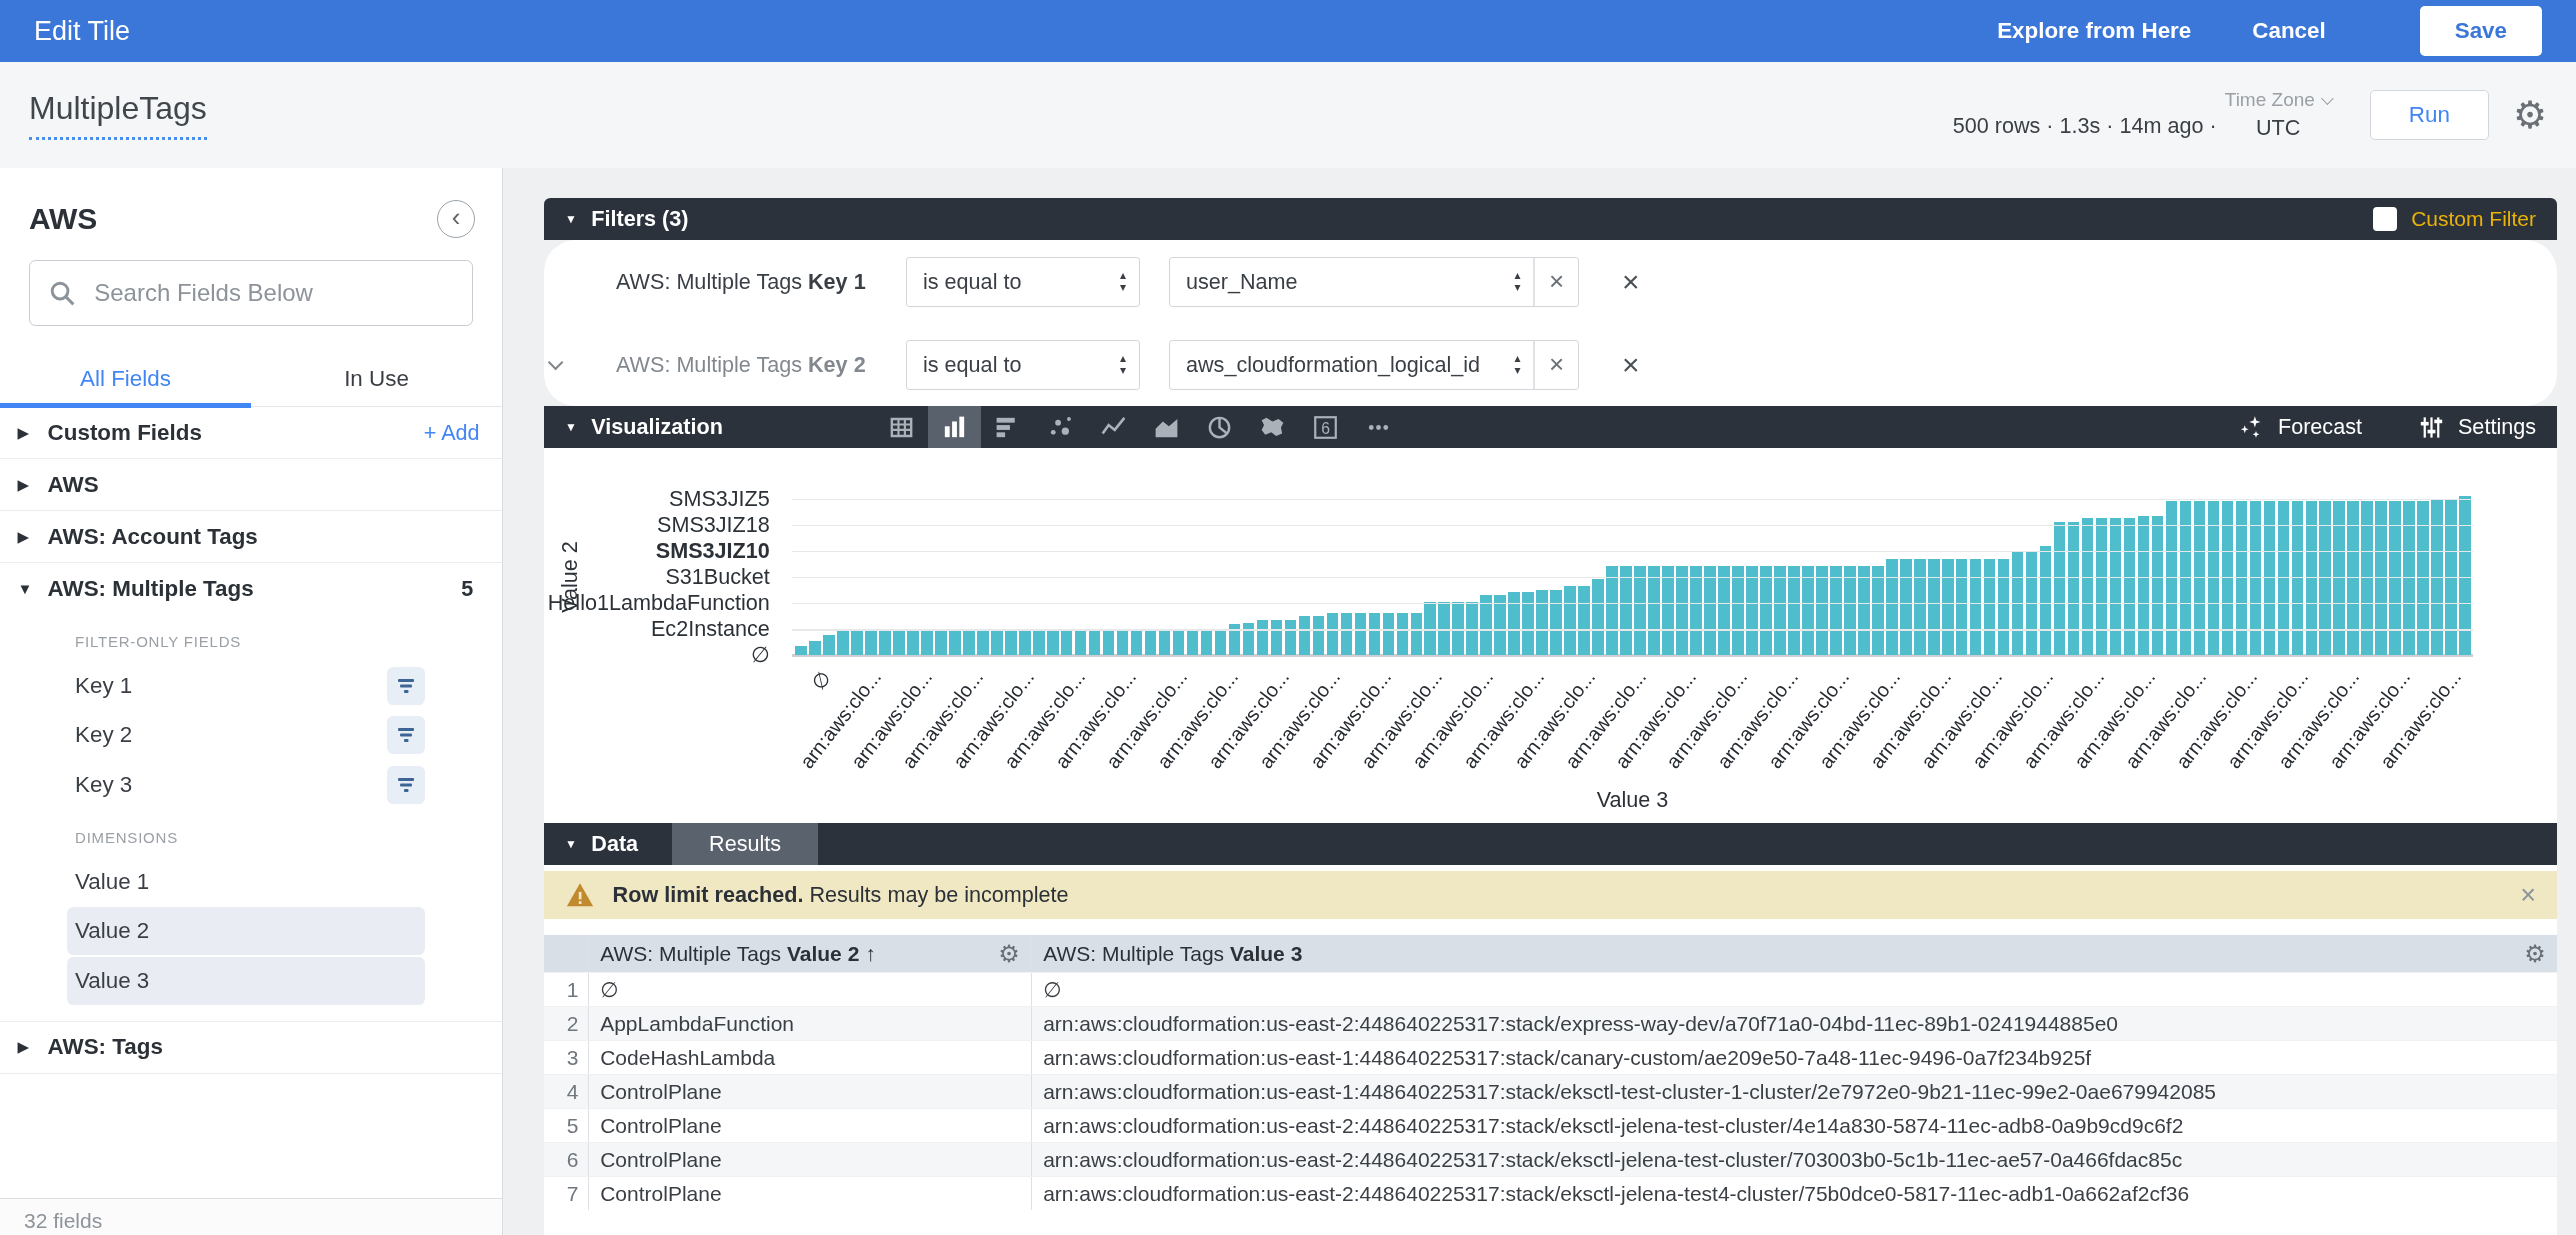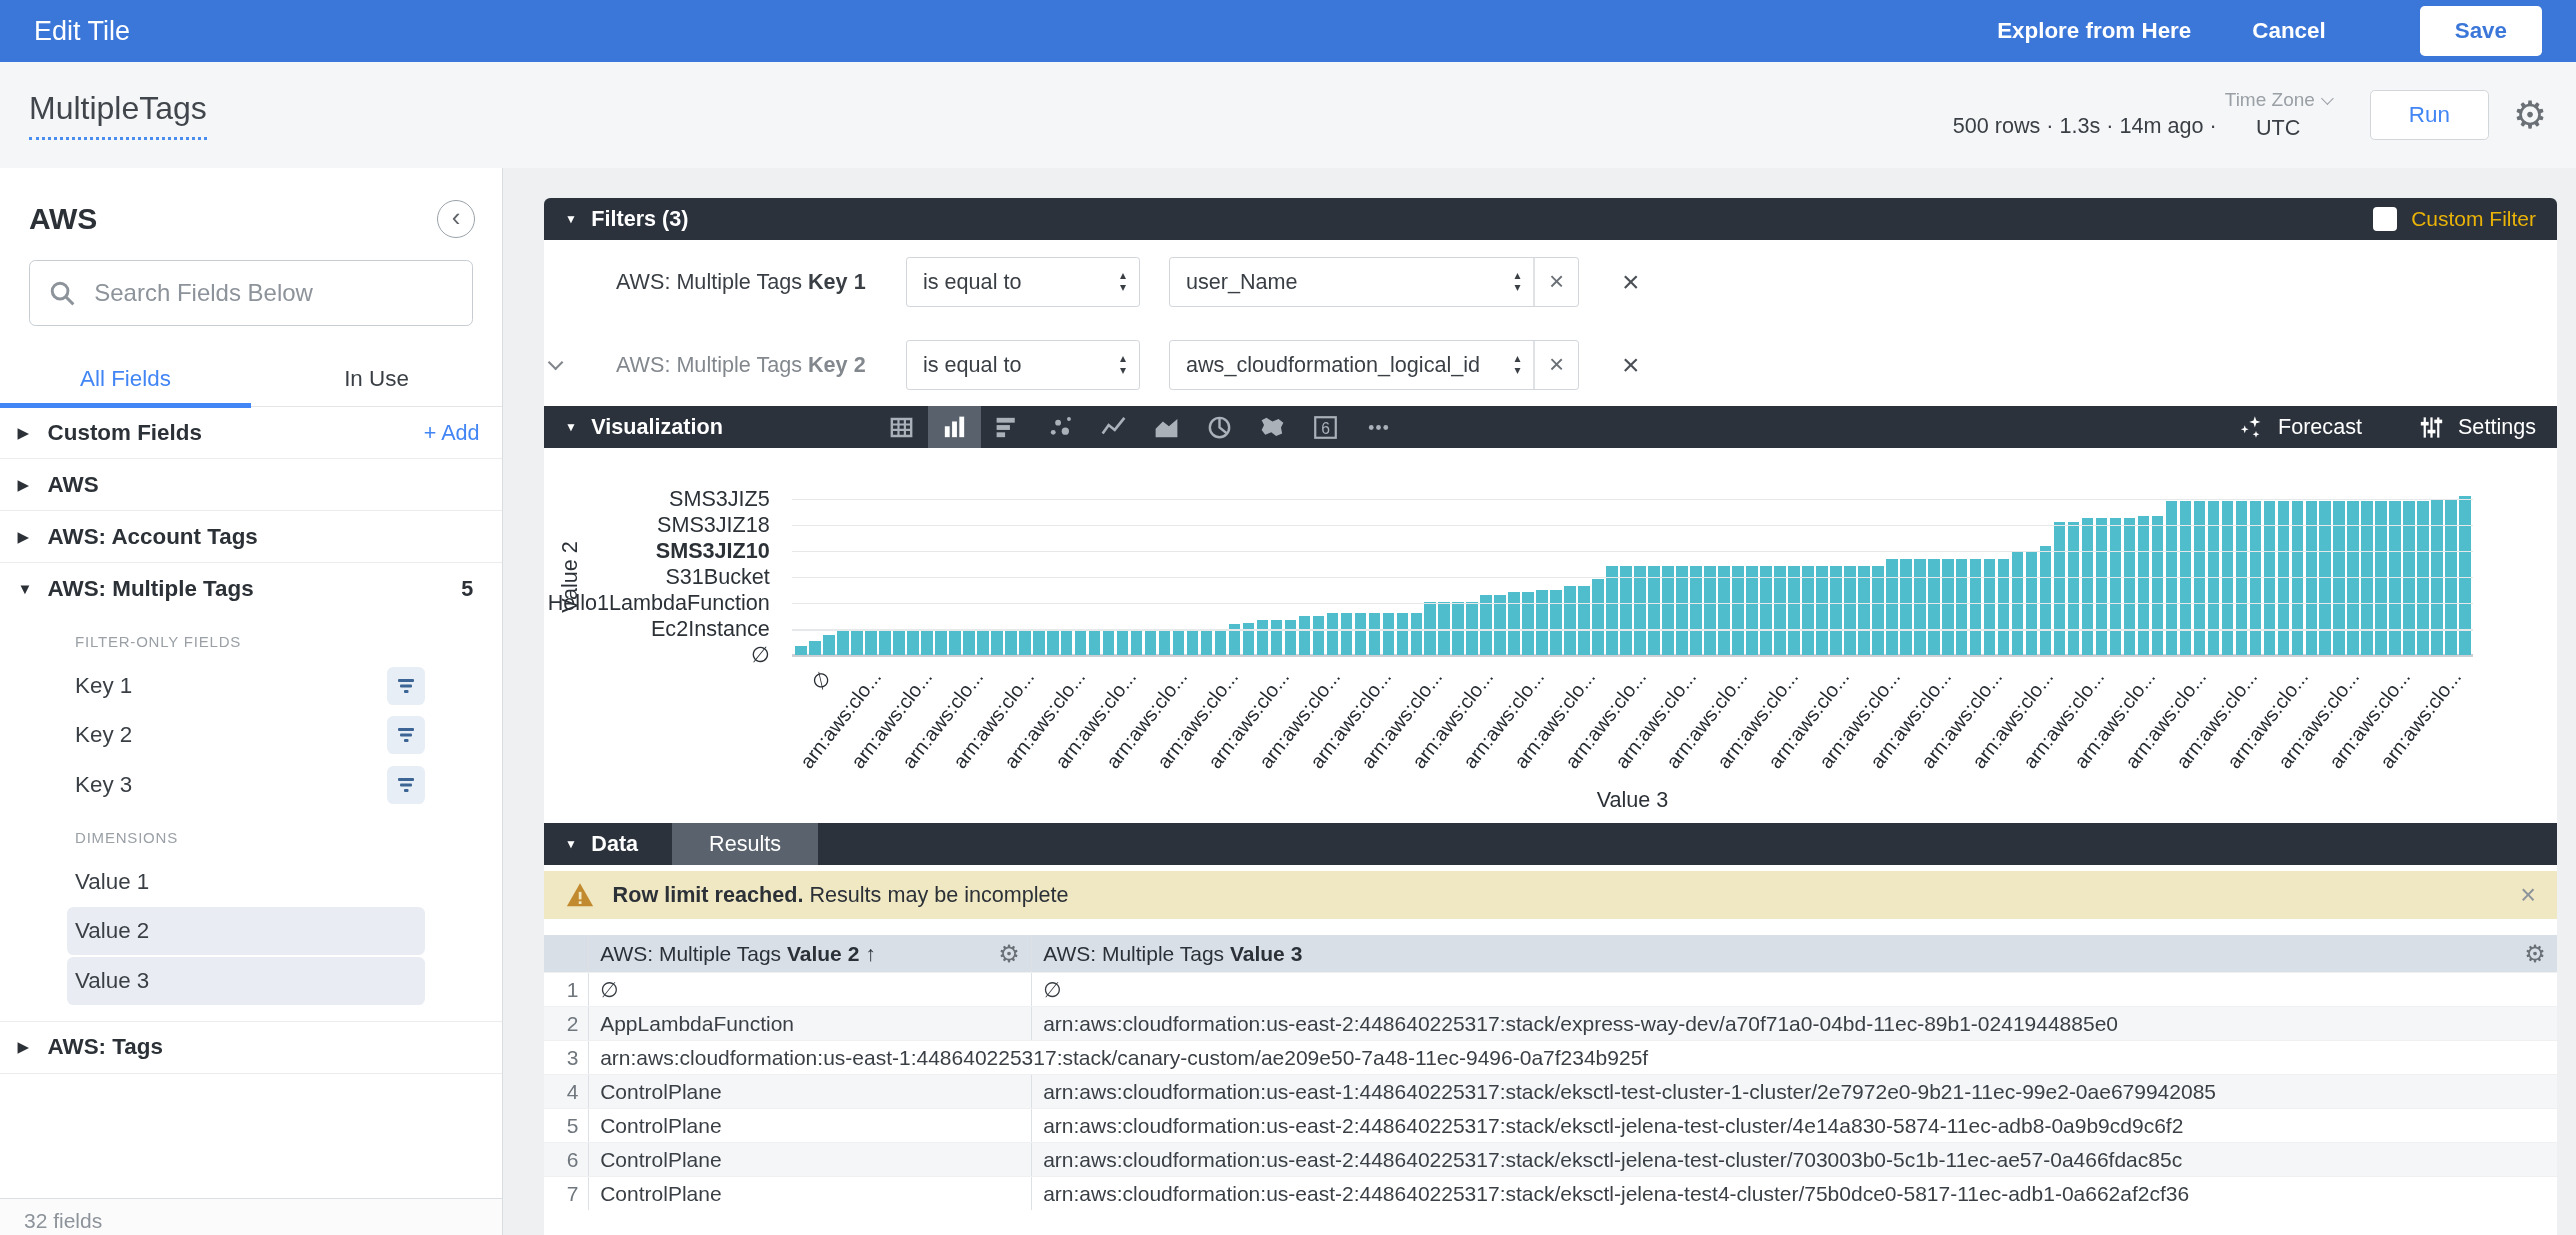--- a/index.html
+++ b/index.html
@@ -67,21 +67,21 @@
 
   
   .main { position:absolute; left:544px; top:30px; width:2013px; }
   .dark-bar { height:42px; background:#2b323c; border-radius:6.4px 6.4px 0 0; display:flex;
     align-items:center; color:#fff; padding:0 21px; }
   .bar-caret { font-size:12px; margin-right:14.4px; color:#fff; }
   .bar-title { font-size:21.6px; font-weight:bold; }
   .cb { width:24px; height:24px; background:#fff; border-radius:4px; cursor:pointer; }
   .cb-label { font-size:21px; font-weight:normal; color:#eab308; }
 
-  .filters-body { background:#fff; }
+  .filters-body { background:#fff;border-radius:32px; }
   .filter-row { height:83px; display:flex; align-items:center; position:relative; padding-left:72px; }
   .row-chevron { position:absolute; left:6.4px; top:34px; width:11.2px; height:11.2px;
     border-right:2.4px solid #80868c; border-bottom:2.4px solid #80868c; transform:rotate(45deg); cursor:pointer; }
   .f-label { width:290px; font-size:21.6px; color:#3a3f45; }
   .f-label.muted { color:#82888e; }
   .f-select { width:234px; height:50px; border:1.6px solid #d2d6da; border-radius:3.2px; background:#fff;
     display:flex; align-items:center; padding:0 13px 0 16px; font-size:21.6px; cursor:pointer; }
   .updown { margin-left:auto; display:flex; flex-direction:column; line-height:11.2px; font-size:12px; color:#3a3f45; }
   .f-value { width:410px; height:50px; border:1.6px solid #d2d6da; border-radius:3.2px; background:#fff;
     display:flex; align-items:center; padding-left:16px; margin-left:29px; font-size:21.6px; }
@@ -634,20 +634,21 @@
               <div class="t-c1 nullv">∅</div>
               <div class="t-c2 nullv">∅</div>
             </div>
             <div class="t-row alt">
               <div class="t-num">2</div>
               <div class="t-c1">AppLambdaFunction</div>
               <div class="t-c2">arn:aws:cloudformation:us-east-2:448640225317:stack/express-way-dev/a70f71a0-04bd-11ec-89b1-0241944885e0</div>
             </div>
             <div class="t-row">
               <div class="t-num">3</div>
+              <div class="t-c1">CodeHashLambda</div>
               <div class="t-c2">arn:aws:cloudformation:us-east-1:448640225317:stack/canary-custom/ae209e50-7a48-11ec-9496-0a7f234b925f</div>
             </div>
             <div class="t-row alt">
               <div class="t-num">4</div>
               <div class="t-c1">ControlPlane</div>
               <div class="t-c2">arn:aws:cloudformation:us-east-1:448640225317:stack/eksctl-test-cluster-1-cluster/2e7972e0-9b21-11ec-99e2-0ae679942085</div>
             </div>
             <div class="t-row">
               <div class="t-num">5</div>
               <div class="t-c1">ControlPlane</div>

